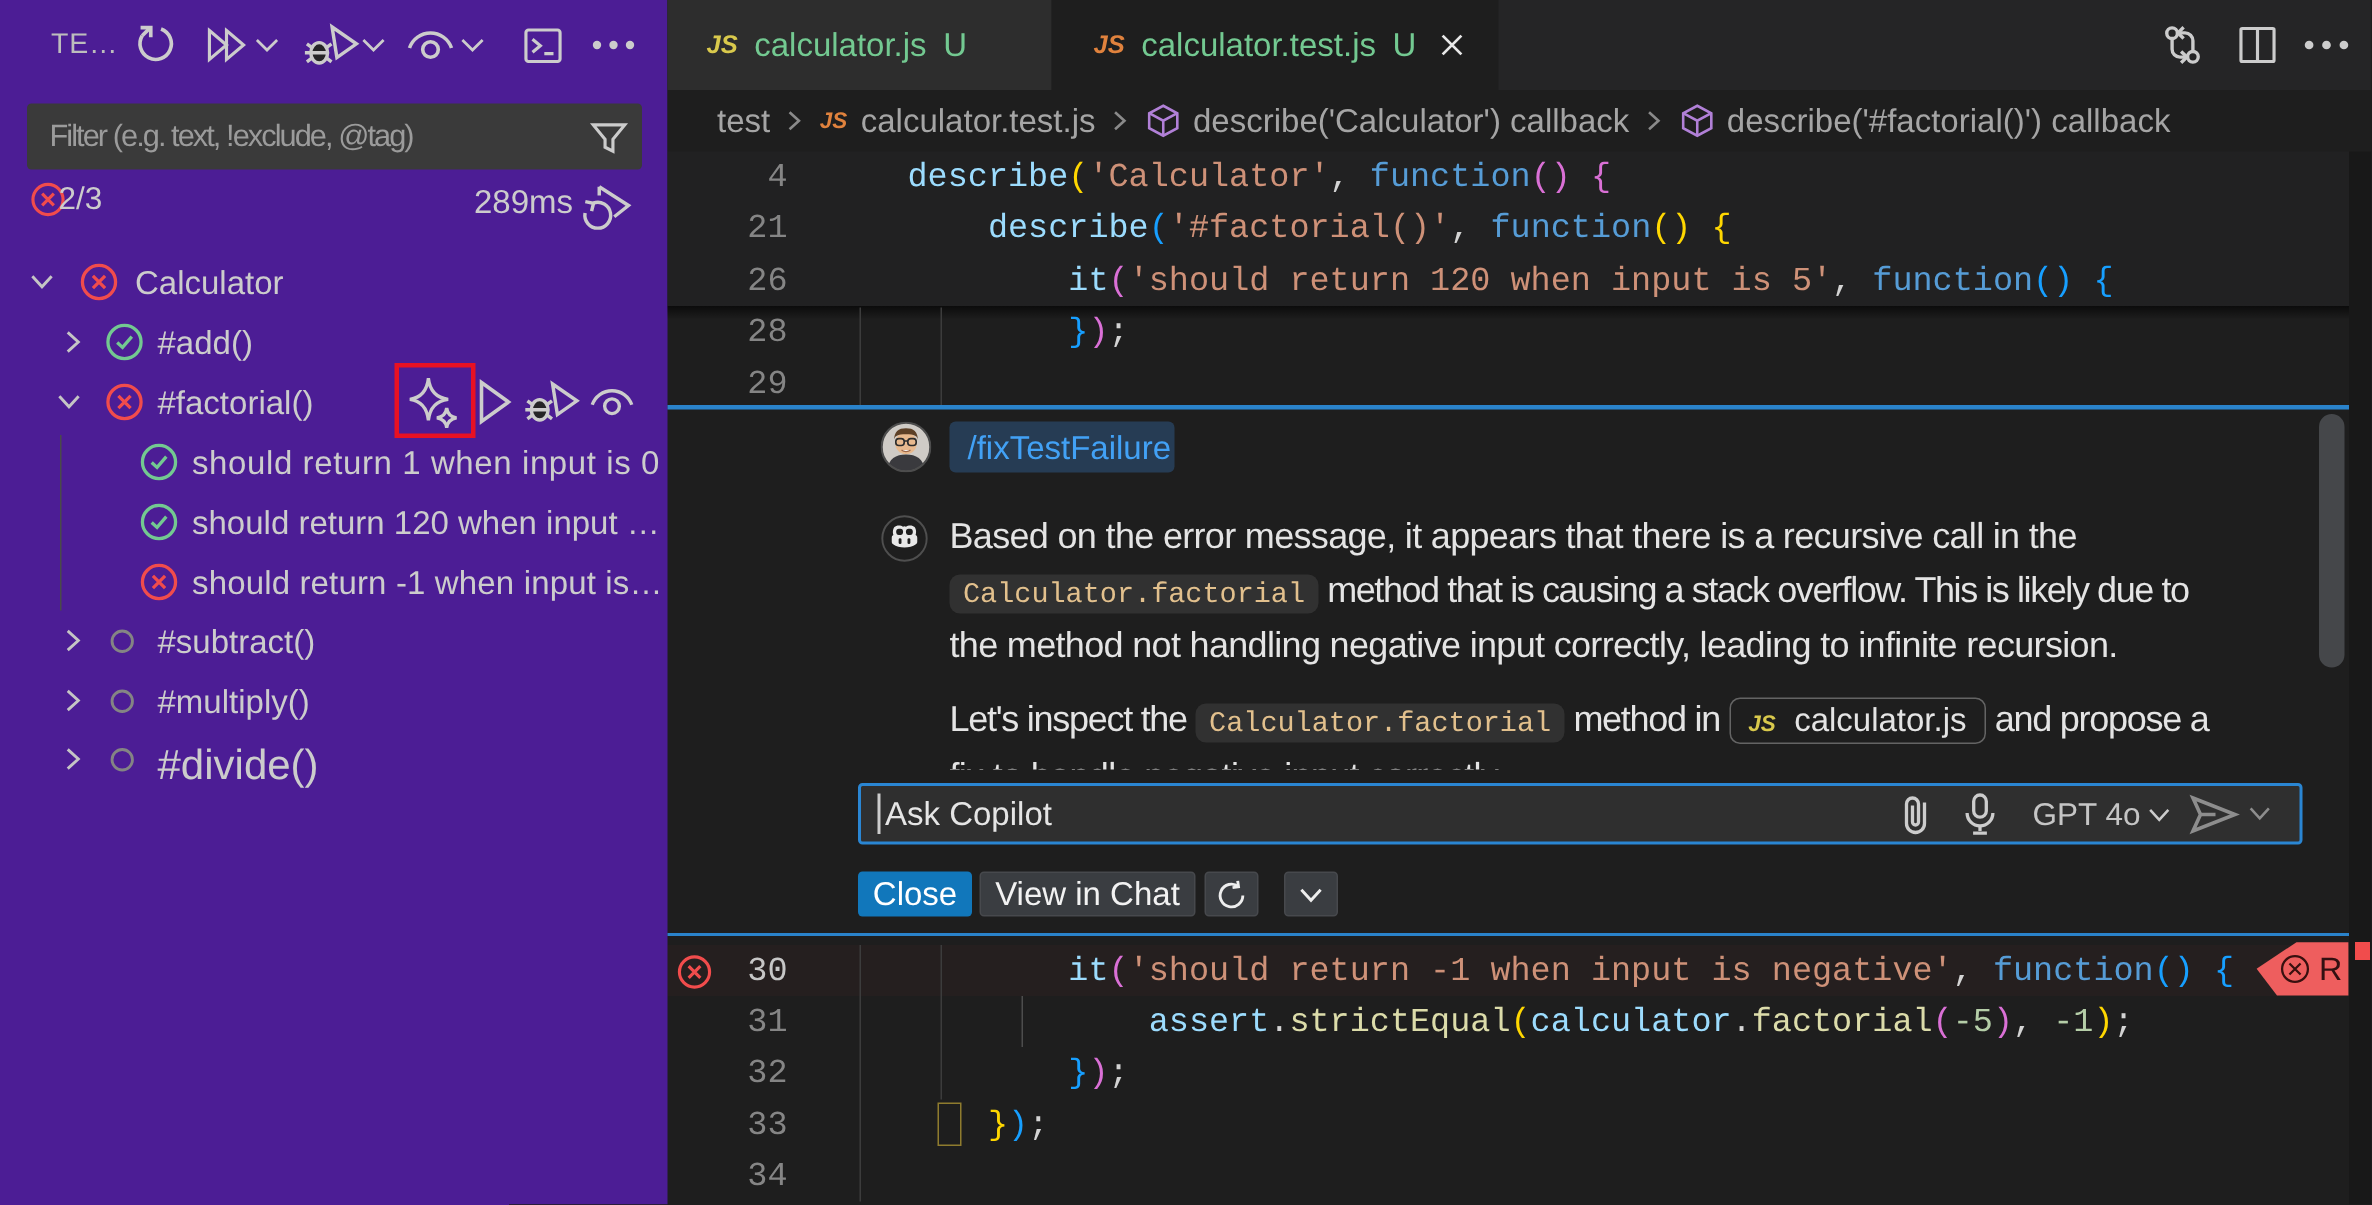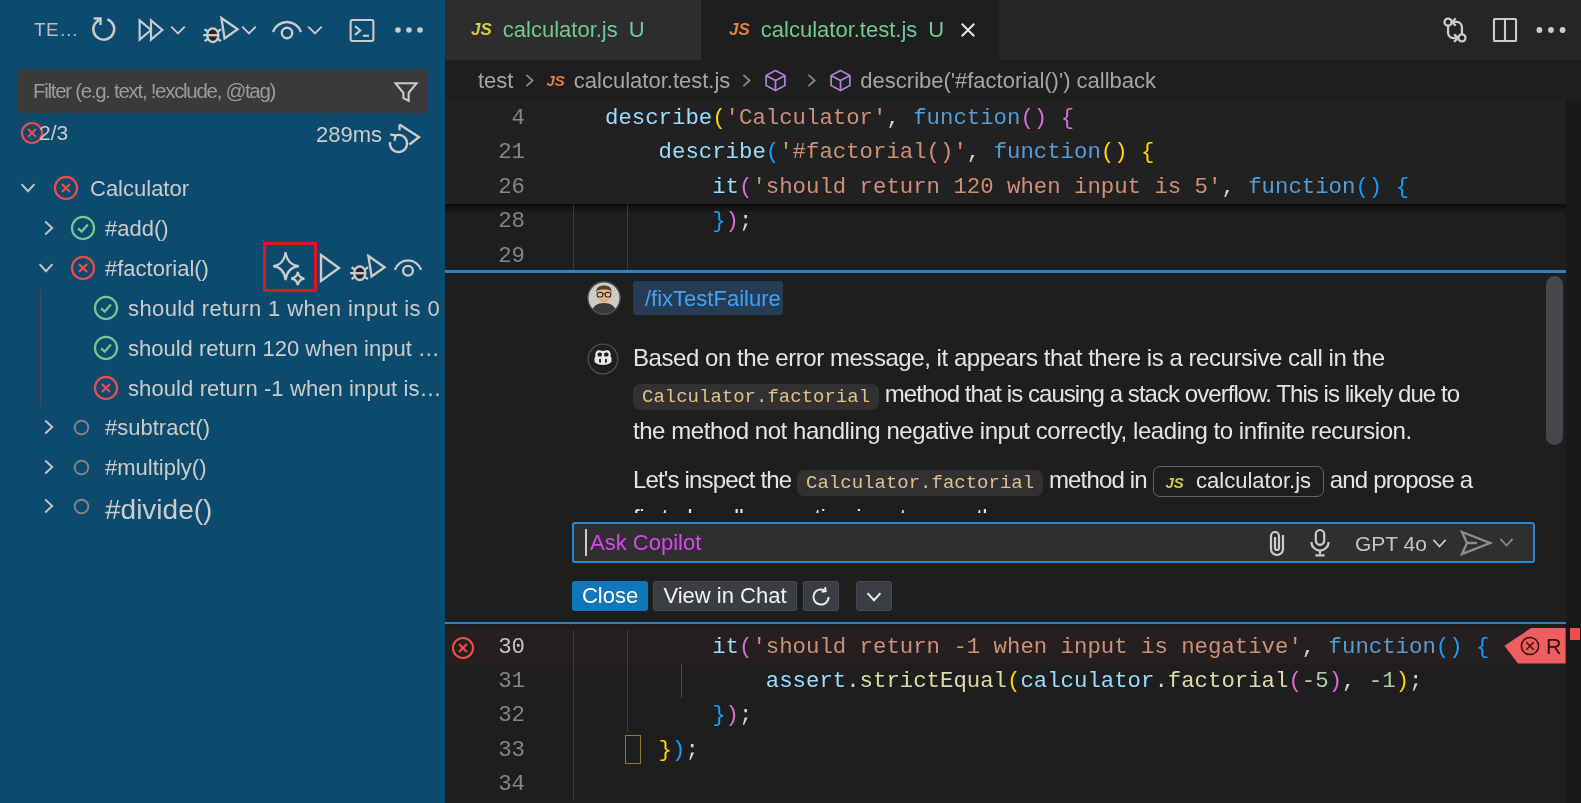--- a/index.html
+++ b/index.html
@@ -1,20 +1,20 @@
 <!DOCTYPE html>
 <html><head>
 <meta charset="utf-8">
 <style>
 * { margin:0; padding:0; box-sizing:border-box; }
 html,body { width:1581px; height:803px; overflow:hidden; }
 body { background:#1e1e1e; font-family:"Liberation Sans",sans-serif; position:relative; color:#cccccc; }
 .abs { position:absolute; }
 
-#sidebar { position:absolute; left:0; top:0; width:445px; height:803px; background:#0c4a6e; overflow:hidden; }
+#sidebar { position:absolute; left:0; top:0; width:445px; height:803px; background:#4c1d95; overflow:hidden; }
 
 #tabbar { position:absolute; left:445px; top:0; width:1136px; height:60px; background:#252526; }
 .tab { position:absolute; top:0; height:60px; display:flex; align-items:center; font-size:22px; color:#73c991; }
 #crumbs { position:absolute; left:445px; top:60px; width:1136px; height:41px; background:#1e1e1e; display:flex; align-items:center; font-size:22px; color:#a5a5a5; white-space:nowrap; }
 
 .cl { position:absolute; left:445px; width:1120px; height:35px; font-family:"Liberation Mono",monospace; font-size:22.33px; line-height:34.4px; white-space:pre; }
 .ln { position:absolute; left:445px; width:80px; text-align:right; font-family:"Liberation Mono",monospace; font-size:22.33px; line-height:34.4px; color:#858585; }
 .code { position:absolute; left:128px;margin-left:32px; }
 .guide { position:absolute; width:1px; background:#3c3c3c; }
 .tkY { color:#ffd700; } .tkP { color:#da70d6; } .tkB { color:#179fff; }
@@ -239,20 +239,21 @@
   <span style="margin-left:9px;">calculator.test.js</span>
   <svg style="margin:0 9px;" width="15" height="15" viewBox="0 0 12 12">
       <path d="M3.5 1.5 L8.5 6 L3.5 10.5" fill="none" stroke="#8a8a8a" stroke-width="1.4"></path>
     </svg>
   <svg style="margin-right:7px;" width="25" height="25" viewBox="0 0 16 16">
       <g fill="none" stroke="#b180d7" stroke-width="1.1">
         <path d="M8 1.6 L14 4.8 V11.2 L8 14.4 L2 11.2 V4.8 Z"></path>
         <path d="M2.2 4.9 L8 8 L13.8 4.9 M8 8 V14.2"></path>
       </g>
     </svg>
+  <span>describe('Calculator') callback</span>
   <svg style="margin:0 9px;" width="15" height="15" viewBox="0 0 12 12">
       <path d="M3.5 1.5 L8.5 6 L3.5 10.5" fill="none" stroke="#8a8a8a" stroke-width="1.4"></path>
     </svg>
   <svg style="margin-right:7px;" width="25" height="25" viewBox="0 0 16 16">
       <g fill="none" stroke="#b180d7" stroke-width="1.1">
         <path d="M8 1.6 L14 4.8 V11.2 L8 14.4 L2 11.2 V4.8 Z"></path>
         <path d="M2.2 4.9 L8 8 L13.8 4.9 M8 8 V14.2"></path>
       </g>
     </svg>
   <span>describe('#factorial()') callback</span>
@@ -316,21 +317,21 @@
   <div class="abs msgtxt" style="left:633px;top:417px;">the method not handling negative input correctly, leading to infinite recursion.</div>
   <div class="abs msgtxt" style="left:633px;top:466px;letter-spacing:-0.85px;">Let's inspect the <span class="ichip">Calculator.factorial</span> method in <span class="fchip"><span style="font-weight:bold;font-style:italic;font-size:15px;color:#d9c94c;">JS</span>&nbsp; calculator.js</span> and propose a</div>
   <div class="abs" style="left:633px;top:504px;width:880px;height:9px;overflow:hidden;">
       <div class="msgtxt">fix to handle negative input correctly.</div>
     </div>
 
   <div class="abs" style="left:1546px;top:276px;width:17px;height:169px;background:#45474a;border-radius:9px;"></div>
 
   <div class="abs" style="left:572px;top:522px;width:963px;height:41px;background:#2f2f2f;border:2px solid #2a86d3;border-radius:3px;"></div>
   <div class="abs" style="left:585px;top:529px;width:2px;height:27px;background:#cccccc;"></div>
-  <div class="abs" style="left:590px;top:530px;font-size:22px;color:#d946ef;">Ask Copilot</div>
+  <div class="abs" style="left:590px;top:530px;font-size:22px;color:#e5e5e5;">Ask Copilot</div>
   <svg class="abs" style="left:1264px;top:529px;" width="26" height="28" viewBox="0 0 13 14">
       <path d="M9.5 3 V10 A 3 3 0 0 1 3.5 10 V3.5 A 2 2 0 0 1 7.5 3.5 V9.5 A 1 1 0 0 1 5.5 9.5 V4" fill="none" stroke="#ccc" stroke-width="1.1"></path>
     </svg>
   <svg class="abs" style="left:1307px;top:528px;" width="26" height="30" viewBox="0 0 13 15">
       <g fill="none" stroke="#ccc" stroke-width="1.1">
         <rect x="4.4" y="1" width="4.2" height="7.4" rx="2.1"></rect>
         <path d="M2.2 7 A 4.3 4.3 0 0 0 10.8 7"></path>
         <path d="M6.5 11.3 V13 M4.2 13.7 H8.8"></path>
       </g>
     </svg>

